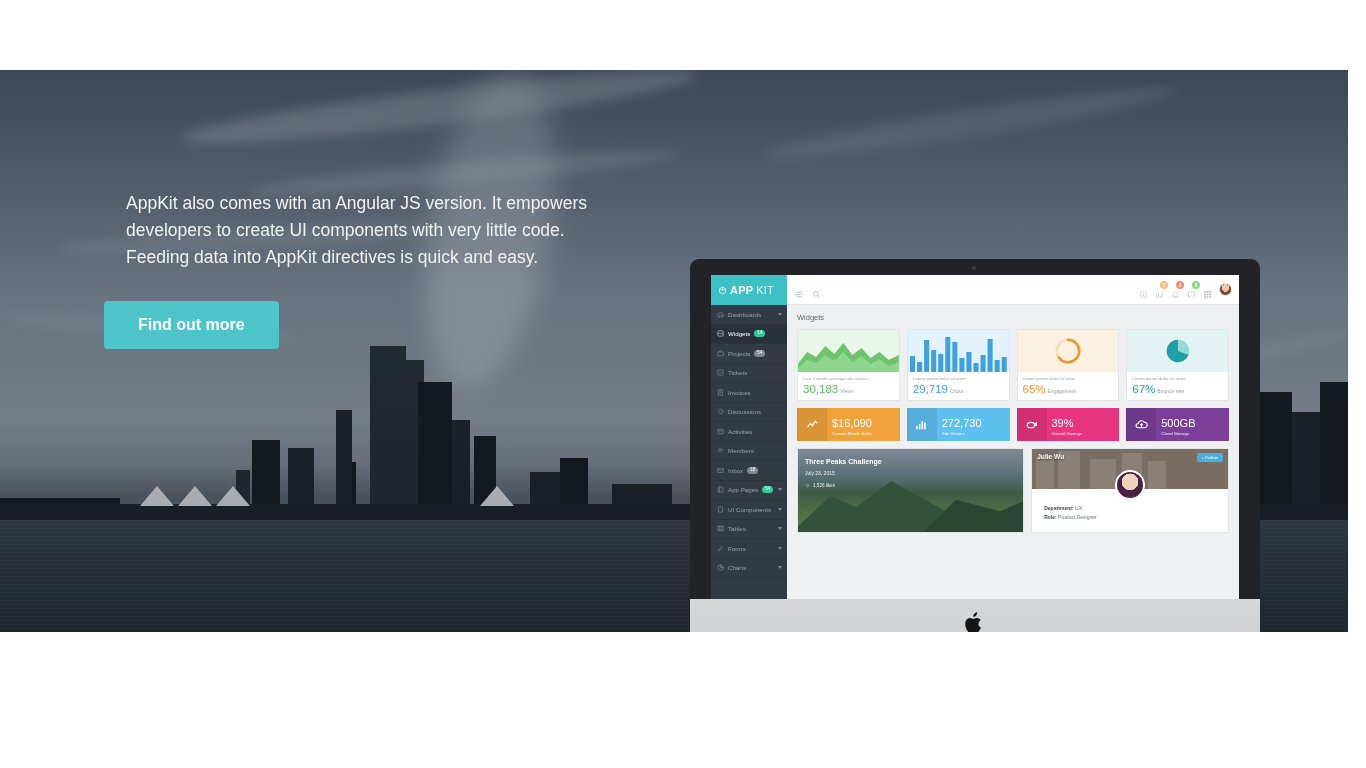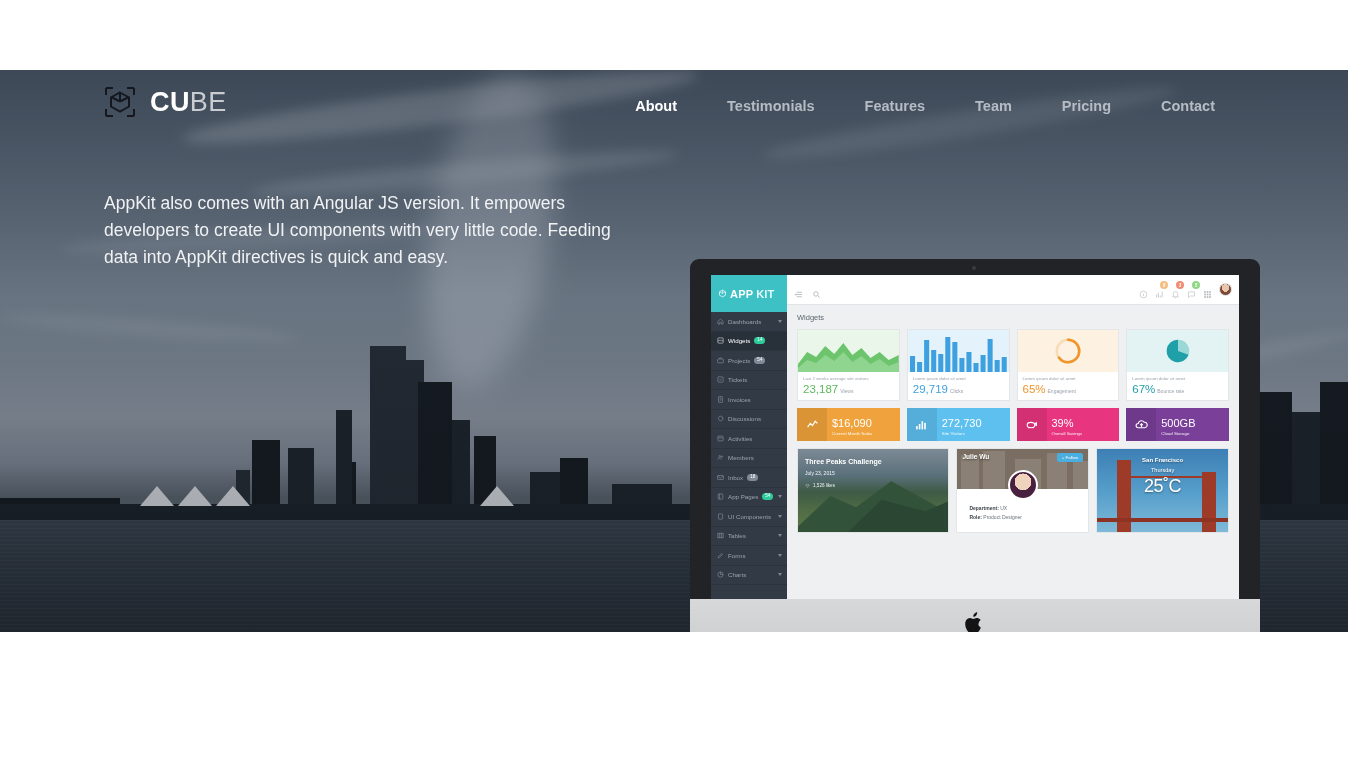--- a/index.html
+++ b/index.html
@@ -87,21 +87,21 @@
     white-space: nowrap;
   }
   .navlink.active { color: #ffffff; }
 
   
   #copy { position: absolute; left: 104px; top: 120px; width: 520px; }
   #headline {
     font-size: 33px; font-weight: 700; color: #ffffff; letter-spacing: -.2px;
     margin-bottom: 20px;
   }
-  #subcopy { font-size: 17.5px; line-height: 27px; color: #f0f2f4; font-weight: 400; }
+  #subcopy { font-size: 17.5px; line-height: 27px; color: #f0f2f4; font-weight: 400; margin-left: 22px; }
   #cta {
     display: inline-block; margin-top: 30px;
     background: #4ec5c8; color: #ffffff;
     font-size: 16px; font-weight: 700;
     padding: 15px 34px; border-radius: 4px; border: none;
     cursor: pointer; font-family: inherit;
   }
 
   
   #imac { position:absolute; left: 690px; top: 189px; width: 570px; }
@@ -121,25 +121,25 @@
     width: 20px; height: 24px;
   }
 
   
   #screen {
     width: 528px; height: 324px; background: #eceef0;
     overflow: hidden; position: relative; display: flex;
   }
   #sidebar { width: 76px; background: #323a45; flex: 0 0 76px; position:relative;}
   #sbLogo {
-    height: 37px; background: #3ec1c4; color:#fff;
+    height: 30px; background: #3ec1c4; color:#fff;
     display:flex; align-items:center; gap:3px; padding-left:7px;
     font-size: 11px; font-weight: 700; letter-spacing:.2px;
   }
-  #sbLogo .lt { color: #e6fbfb; font-weight: 700; }
+  #sbLogo .lt { color: #e6fbfb; font-weight: 400; }
   .sbItem {
     height: 19.5px; display:flex; align-items:center; gap:4px;
     padding-left: 6px; color: #9aa3ae; font-size: 6.2px;
     border-bottom: 1px solid #2c333d; position: relative;
   }
   .sbItem.active { background: #283039; color: #ffffff; }
   .sbIcon { width: 7px; height: 7px; flex:0 0 7px; opacity:.85; }
   .sbBadge {
     font-size: 4.6px; color:#fff; border-radius: 6px;
     padding: 1px 3px; line-height: 1;
@@ -280,46 +280,24 @@
       <div class="tent" style="left:140px;"></div>
       <div class="tent" style="left:178px;"></div>
       <div class="tent" style="left:216px;"></div>
       <div class="tent" style="left:480px;"></div>
     </div>
   </div>
 
   <div class="water"></div>
   <div class="heroShade"></div>
 
-  <div id="navbar">
-    <div id="brand">
-      <span id="brandmark">
-        <svg viewBox="0 0 32 32" width="32" height="32">
-          <g fill="none" stroke="#15191f" stroke-width="2">
-            <path d="M2 2h7M2 2v7M30 2h-7M30 2v7M2 30h7M2 30v-7M30 30h-7M30 30v-7"></path>
-            <path d="M16 6.5 25 11.5v9L16 25.5 7 20.5v-9z"></path>
-            <path d="M16 6.5v9M16 15.5 7 11M16 15.5 25 11"></path>
-          </g>
-        </svg>
-      </span>
-      <span id="brandtext"><b>CU</b><span>BE</span></span>
-    </div>
-
-    <nav id="mainnav">
-      <a class="navlink active" href="#">About</a>
-      <a class="navlink" href="#">Testimonials</a>
-      <a class="navlink" href="#">Features</a>
-      <a class="navlink" href="#">Team</a>
-      <a class="navlink" href="#">Pricing</a>
-      <a class="navlink" href="#">Contact</a>
-    </nav>
-  </div>
 
   <div id="copy">
     <div id="subcopy">AppKit also comes with an Angular JS version. It empowers developers to create UI components with very little code. Feeding data into AppKit directives is quick and easy.</div>
+    <button id="cta">Find out more</button>
   </div>
 
   <div id="imac">
     <div id="bezel">
       <div id="cam"></div>
 
       <div id="screen">
 
         <div id="sidebar">
           <div id="sbLogo">
@@ -495,21 +473,21 @@
             <div class="wrow">
               <div class="card1">
                 <div class="c1graph" style="background:#eaf6ea">
                   <svg viewBox="0 0 100 42" preserveAspectRatio="none" width="100%" height="100%">
                     <path d="M0,34 L9,22 L18,27 L27,16 L36,24 L45,13 L54,25 L63,18 L72,28 L81,22 L90,30 L100,25 L100,42 L0,42Z" fill="#6cc46c"></path>
                     <path d="M0,38 L9,30 L18,33 L27,25 L36,31 L45,22 L54,32 L63,26 L72,34 L81,29 L90,36 L100,32 L100,42 L0,42Z" fill="#8fd48f"></path>
                   </svg>
                 </div>
                 <div class="c1body">
                   <div class="c1sub">Last 2 weeks average site visitors</div>
-                  <div class="c1num" style="color:#5cb85c"><span>23,187</span><span class="c1unit">Views</span></div>
+                  <div class="c1num" style="color:#5cb85c"><span>30,183</span><span class="c1unit">Views</span></div>
                 </div>
               </div>
 
               <div class="card1">
                 <div class="c1graph" style="background:#e4f2fb">
                   <svg viewBox="0 0 100 42" preserveAspectRatio="none" width="100%" height="100%">
                     <g fill="#3fa0e0">
                       <rect x="2" y="26" width="5" height="16"></rect>
                         <rect x="9" y="32" width="5" height="10"></rect>
                       <rect x="16" y="10" width="5" height="32"></rect>
@@ -641,31 +619,20 @@
                   <div id="profName">Julie Wu</div>
                   <div id="followBtn">+ Follow</div>
                 </div>
                 <div id="profAv"></div>
                 <div style="margin-top:16px">
                   <div class="profRow"><b>Department:</b> <span>UX</span></div>
                   <div class="profRow" style="margin-top:3px"><b>Role:</b> <span>Product Designer</span></div>
                 </div>
               </div>
 
-              <div class="card3">
-                <div id="wxImg">
-                  <div class="wxTower" style="left:20px; height:72px;"></div>
-                  <div class="wxTower" style="right:12px; height:60px;"></div>
-                  <div class="wxDeck"></div>
-                  <div class="wxCable" style="left:20px; right:12px; bottom:54px; background:#9e3b28;"></div>
-                </div>
-                <div class="wxTxt" id="wxCity">San Francisco</div>
-                <div class="wxTxt" id="wxDay">Thursday</div>
-                <div class="wxTxt" id="wxTemp">25˚C</div>
-              </div>
             </div>
           </div>
         </div>
       </div>
     </div>
 
     <div id="chin">
       <svg id="apple" viewBox="0 0 20 24">
         <path d="M13.6 12.8c0-2.5 2-3.7 2.1-3.8-1.2-1.7-3-1.9-3.6-2-1.6-.2-3 .9-3.8.9-.8 0-2-.9-3.2-.9C3.4 7 1.8 8 1 9.6c-1.7 3-.4 7.4 1.2 9.8.8 1.2 1.8 2.5 3 2.4 1.2 0 1.7-.8 3.1-.8 1.5 0 1.9.8 3.2.7 1.3 0 2.2-1.2 3-2.4.9-1.4 1.3-2.7 1.3-2.8-.1 0-2.5-1-2.5-3.7zM11.2 4.4c.7-.8 1.1-2 1-3.2-1 0-2.2.7-2.9 1.5-.6.7-1.2 1.9-1 3 1.1.1 2.2-.6 2.9-1.3z" fill="#141414"></path>
       </svg>

